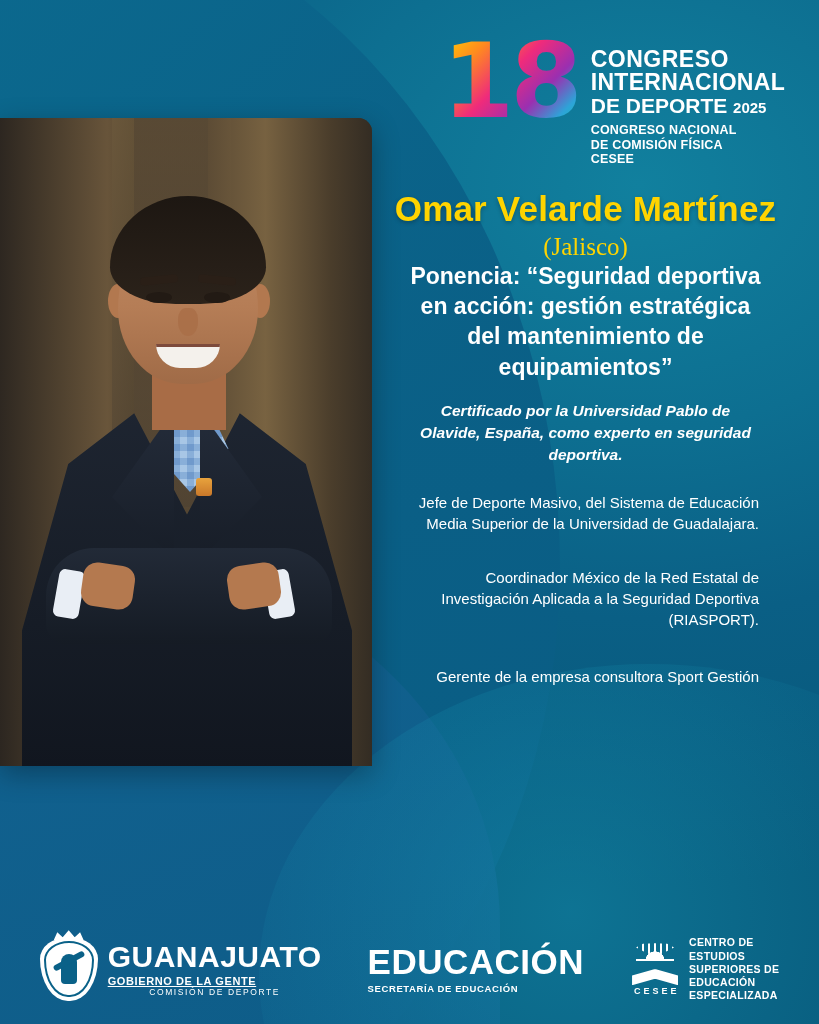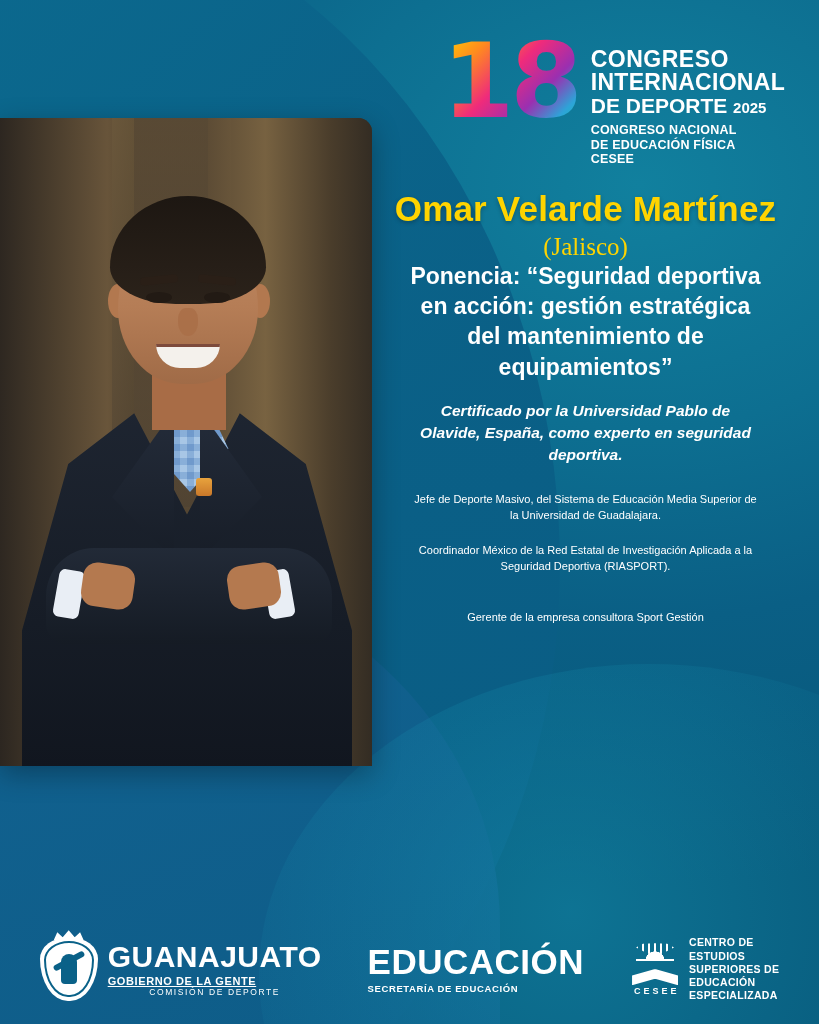--- a/index.html
+++ b/index.html
@@ -210,23 +210,23 @@
     padding:0 26px;
   }
   .credential {
     margin-top:24px;
     font-size:15.5px; font-weight:bold; font-style:italic;
     line-height:1.42; padding:0 36px;
   }
   .credential.second { margin-top:18px; }
   .role {
     margin-top:26px;
-    font-size:11px; line-height:1.42; padding:0 34px;
-  }
-  .role.r2 { margin-top:20px; }
+    font-size:15px; line-height:1.42; padding:0 34px;text-align:right;
+  }
+  .role.r2 { margin-top:32px; }
   .role.r3 { margin-top:36px; }
 
   
   .footer {
     position:absolute; left:0; right:0; bottom:22px;
     display:flex; align-items:center; justify-content:center; gap:46px;
   }
   .gto { display:flex; align-items:center; gap:10px; }
   .gto-shield {
     width:58px; height:64px;
@@ -338,21 +338,21 @@
     <div class="big-18">18</div>
     <div class="logo-text">
       <div class="l1">CONGRESO</div>
       <div class="l2">INTERNACIONAL</div>
       <div class="l3">
         <span>DE DEPORTE</span>
         <span class="yr">2025</span>
       </div>
       <div class="sub">
         <div>CONGRESO NACIONAL</div>
-        <div>DE EDUCACIÓN FÍSICA</div>
+        <div>DE COMISIÓN FÍSICA</div>
         <div>CESEE</div>
       </div>
     </div>
   </div>
 
   <div class="content">
     <div class="speaker-name">Omar Velarde Martínez</div>
     <div class="speaker-state">(Jalisco)</div>
     <div class="talk-title">Ponencia: “Seguridad deportiva en acción: gestión estratégica del mantenimiento de equipamientos”</div>
     <div class="credential second">Certificado por la Universidad Pablo de Olavide, España, como experto en seguridad deportiva.</div>

